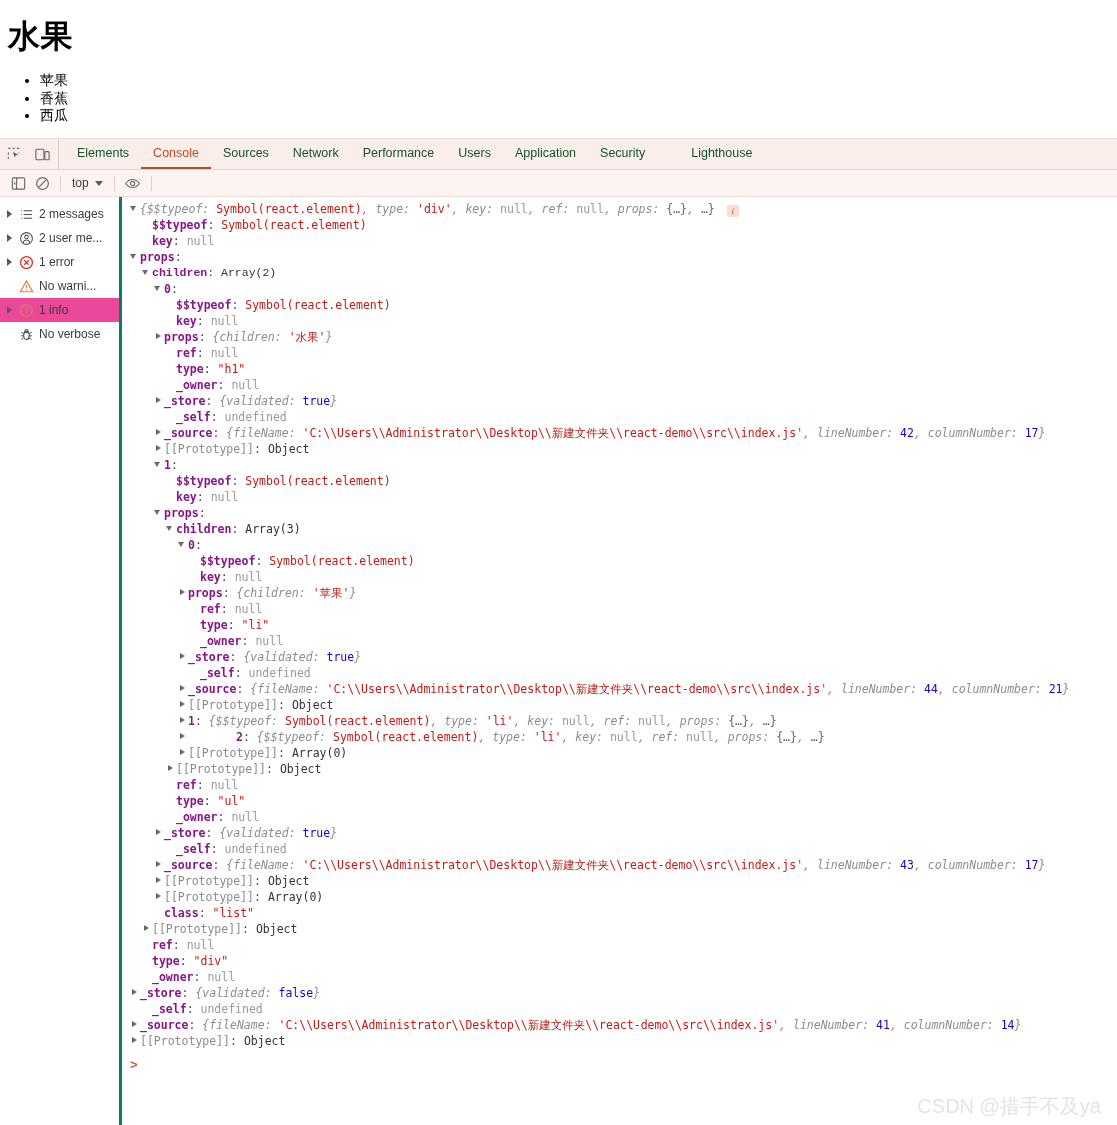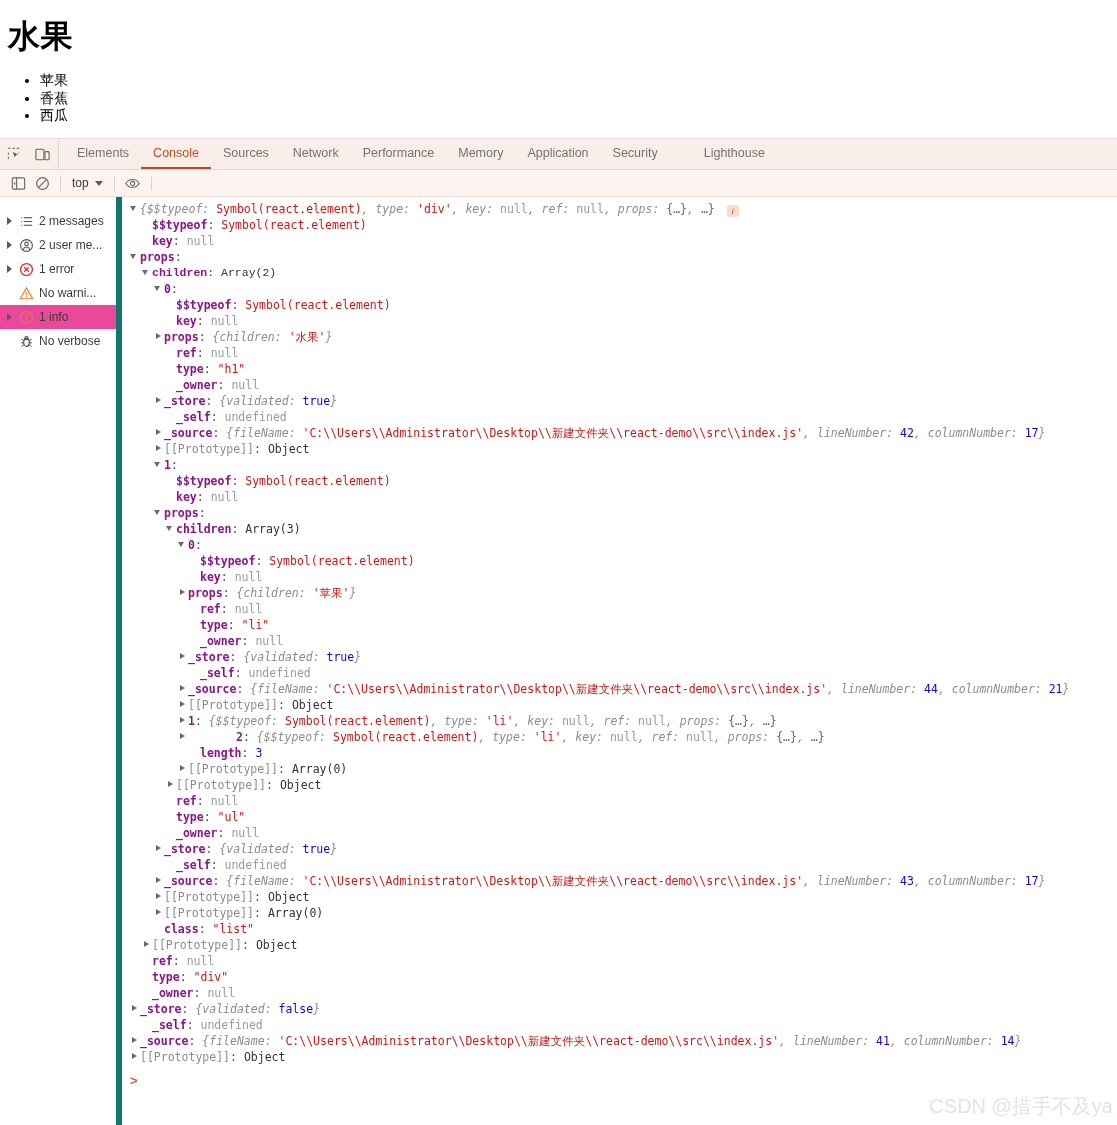--- a/index.html
+++ b/index.html
@@ -62,21 +62,21 @@
     padding: 0 7px 0 6px;
     gap: 11px;
     border-right: 1px solid #e0cfc9;
   }
   .ticon { width: 17px; height: 17px; display: block; opacity: .82; }
   .dt-tabs { display: flex; align-items: stretch; padding-left: 6px; }
   .dt-tab {
     display: flex; align-items: center;
     padding: 0 12px;
     font-size: 12.5px;
-    color: #737373;
+    color: #14532d;
     white-space: nowrap;
     cursor: default;
     border-bottom: 2px solid transparent;
   }
   .dt-tab.active {
     color: #bd4a24;
     border-bottom: 2px solid #bd4a24;
   }
   .dt-tab.spaced { margin-left: 22px; }
 
@@ -118,22 +118,22 @@
     font-family: "Liberation Sans", sans-serif;
     width: 100%;
   }
   .filter-input::placeholder { color: #8a8a8a; }
 
   
   .dt-body { display: flex; height: 929px; }
 
   .console-sidebar {
     width: 122px;
-    border-right: 6px solid #0f766e;
-    padding-top: 12px;
+    border-right: 3px solid #0f766e;
+    padding-top: 5px;
     background: #ffffff;
     flex: none;
   }
   .cs-row {
     display: flex; align-items: center;
     height: 24px;
     padding-left: 5px;
     gap: 5px;
     font-size: 12px;
     color: #3b3b3b;
@@ -226,21 +226,21 @@
   }
   .prompt-chev {
     color: #c2603b;
     font-size: 13px;
     font-family: "Liberation Sans", sans-serif;
     font-weight: bold;
   }
 
   .watermark {
     position: absolute;
-    right: 4px; bottom: 12px;
+    right: 16px; bottom: 12px;
     font-size: 20px;
     color: #e3e3e3;
     font-family: "Liberation Sans", sans-serif;
     user-select: none;
     white-space: nowrap;
   }
 </style>
 </head>
 <body>
 
@@ -269,21 +269,21 @@
           <rect x="11.5" y="6" width="4.5" height="8.5" rx="1" stroke="#4a4a4a" stroke-width="1.2" fill="none"></rect>
         </svg>
       </span>
     </div>
     <div class="dt-tabs">
       <div class="dt-tab">Elements</div>
       <div class="dt-tab active">Console</div>
       <div class="dt-tab">Sources</div>
       <div class="dt-tab">Network</div>
       <div class="dt-tab">Performance</div>
-      <div class="dt-tab">Memory</div>
+      <div class="dt-tab">Users</div>
       <div class="dt-tab">Application</div>
       <div class="dt-tab">Security</div>
       <div class="dt-tab spaced">Lighthouse</div>
     </div>
   </div>
 
   <div class="dt-toolbar2">
     <div class="tb-btn">
       <svg class="ticon" viewBox="0 0 18 18">
         <rect x="2.5" y="3" width="13" height="12" rx="1" stroke="#4a4a4a" stroke-width="1.2" fill="none"></rect>
@@ -599,26 +599,20 @@
             <i></i>
           </span>
           <span><span class="k">1</span><span class="sep">: </span><span class="preview">{$$typeof: </span><span class="str">Symbol(react.element)</span><span class="preview">, type: </span><span class="str">'li'</span><span class="preview">, key: </span><span class="nul">null</span><span class="preview">, ref: </span><span class="nul">null</span><span class="preview">, props: </span><span class="ellip">{…}</span><span class="preview">, </span><span class="ellip">…}</span></span>
         </div>
         <div class="cline" style="padding-left: 56px; gap: 48px;">
           <span class="arw right">
             <i></i>
           </span>
           <span><span class="k">2</span><span class="sep">: </span><span class="preview">{$$typeof: </span><span class="str">Symbol(react.element)</span><span class="preview">, type: </span><span class="str">'li'</span><span class="preview">, key: </span><span class="nul">null</span><span class="preview">, ref: </span><span class="nul">null</span><span class="preview">, props: </span><span class="ellip">{…}</span><span class="preview">, </span><span class="ellip">…}</span></span>
         </div>
-        <div class="cline" style="padding-left: 68px;">
-          <span class="arw none">
-            <i></i>
-          </span>
-          <span><span class="k">length</span><span class="sep">: </span><span class="num">3</span></span>
-        </div>
         <div class="cline" style="padding-left: 56px;">
           <span class="arw right">
             <i></i>
           </span>
           <span><span class="proto">[[Prototype]]</span><span class="sep">: </span><span class="objname">Array(0)</span></span>
         </div>
         <div class="cline" style="padding-left: 44px;">
           <span class="arw right">
             <i></i>
           </span>

